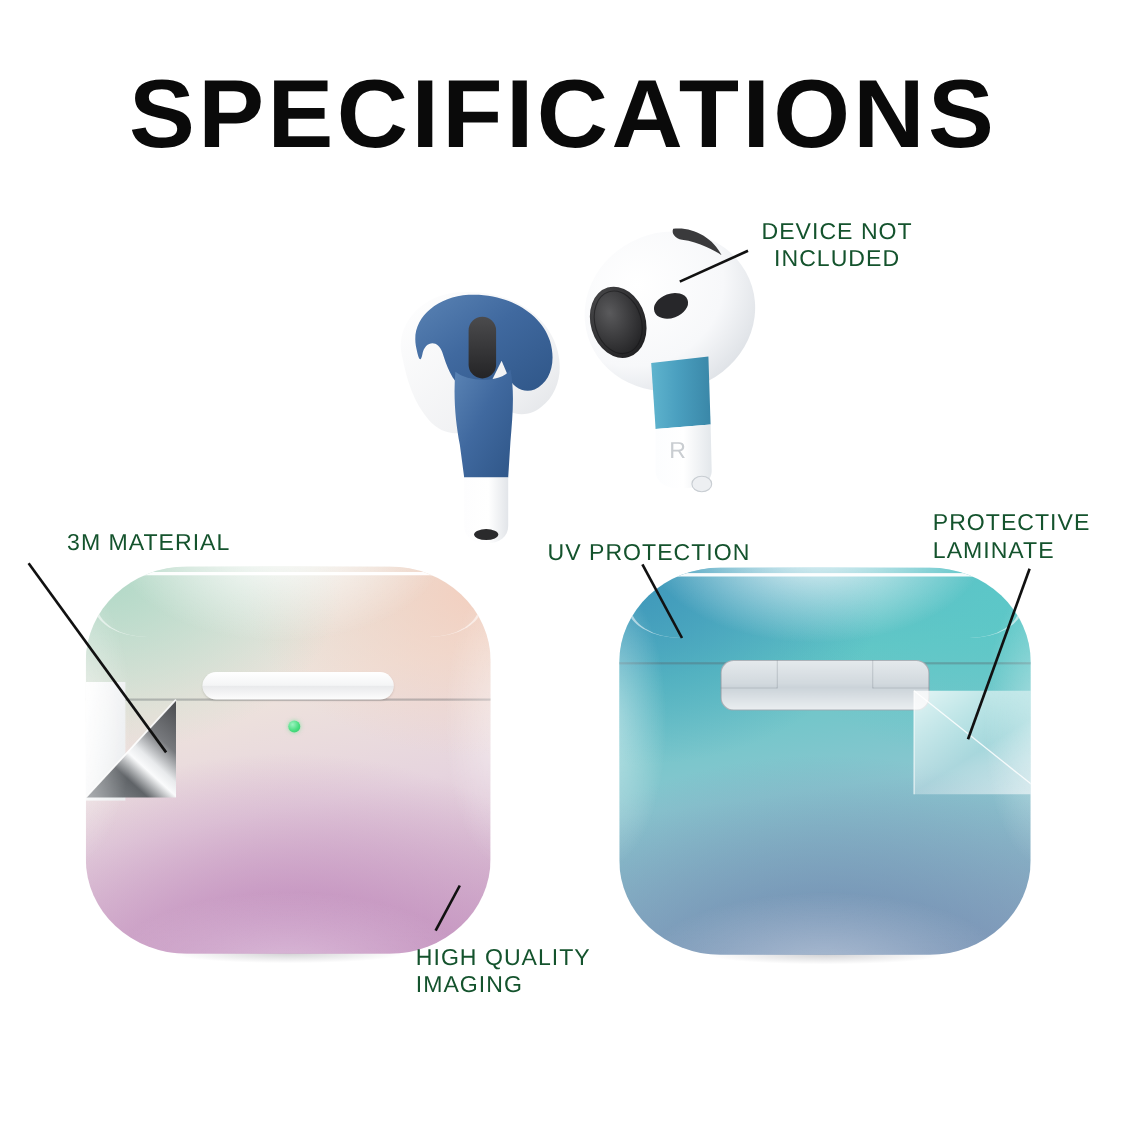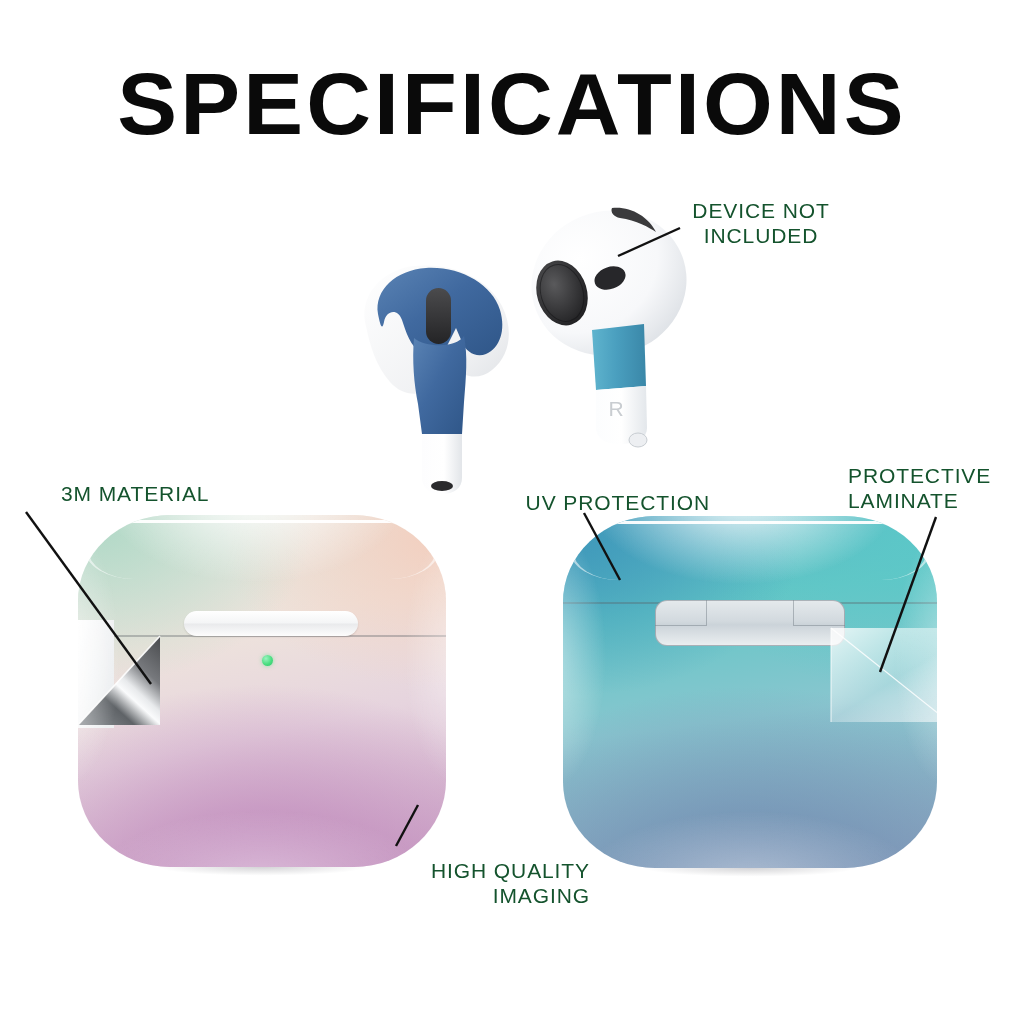--- a/index.html
+++ b/index.html
@@ -43,23 +43,23 @@
     position: absolute;
     font-size: 21px;
     line-height: 25px;
     font-weight: 400;
     letter-spacing: 0.9px;
     color: #14532d;
     white-space: pre-line;
   }
   #label-device-not-included { left: 686px; top: 198px; text-align: center; width: 150px; }
   #label-3m-material        { left: 20px;  top: 481px; text-align: left;   width: 220px; margin-left: 41px; }
-  #label-uv-protection      { left: 470px; top: 490px; text-align: right;   width: 240px; }
+  #label-uv-protection      { left: 470px; top: 490px; text-align: center;   width: 240px; }
   #label-protective-laminate{ left: 848px; top: 463px; width: 176px; }
-  #label-high-quality-imaging{left: 378px; top: 858px; text-align: right; width: 212px; }
+  #label-high-quality-imaging{left: 378px; top: 858px; text-align: left; width: 212px; }
 
   
   #leaders {
     position: absolute;
     left: 0; top: 0;
     width: 1024px; height: 1024px;
     pointer-events: none;
   }
 
   

